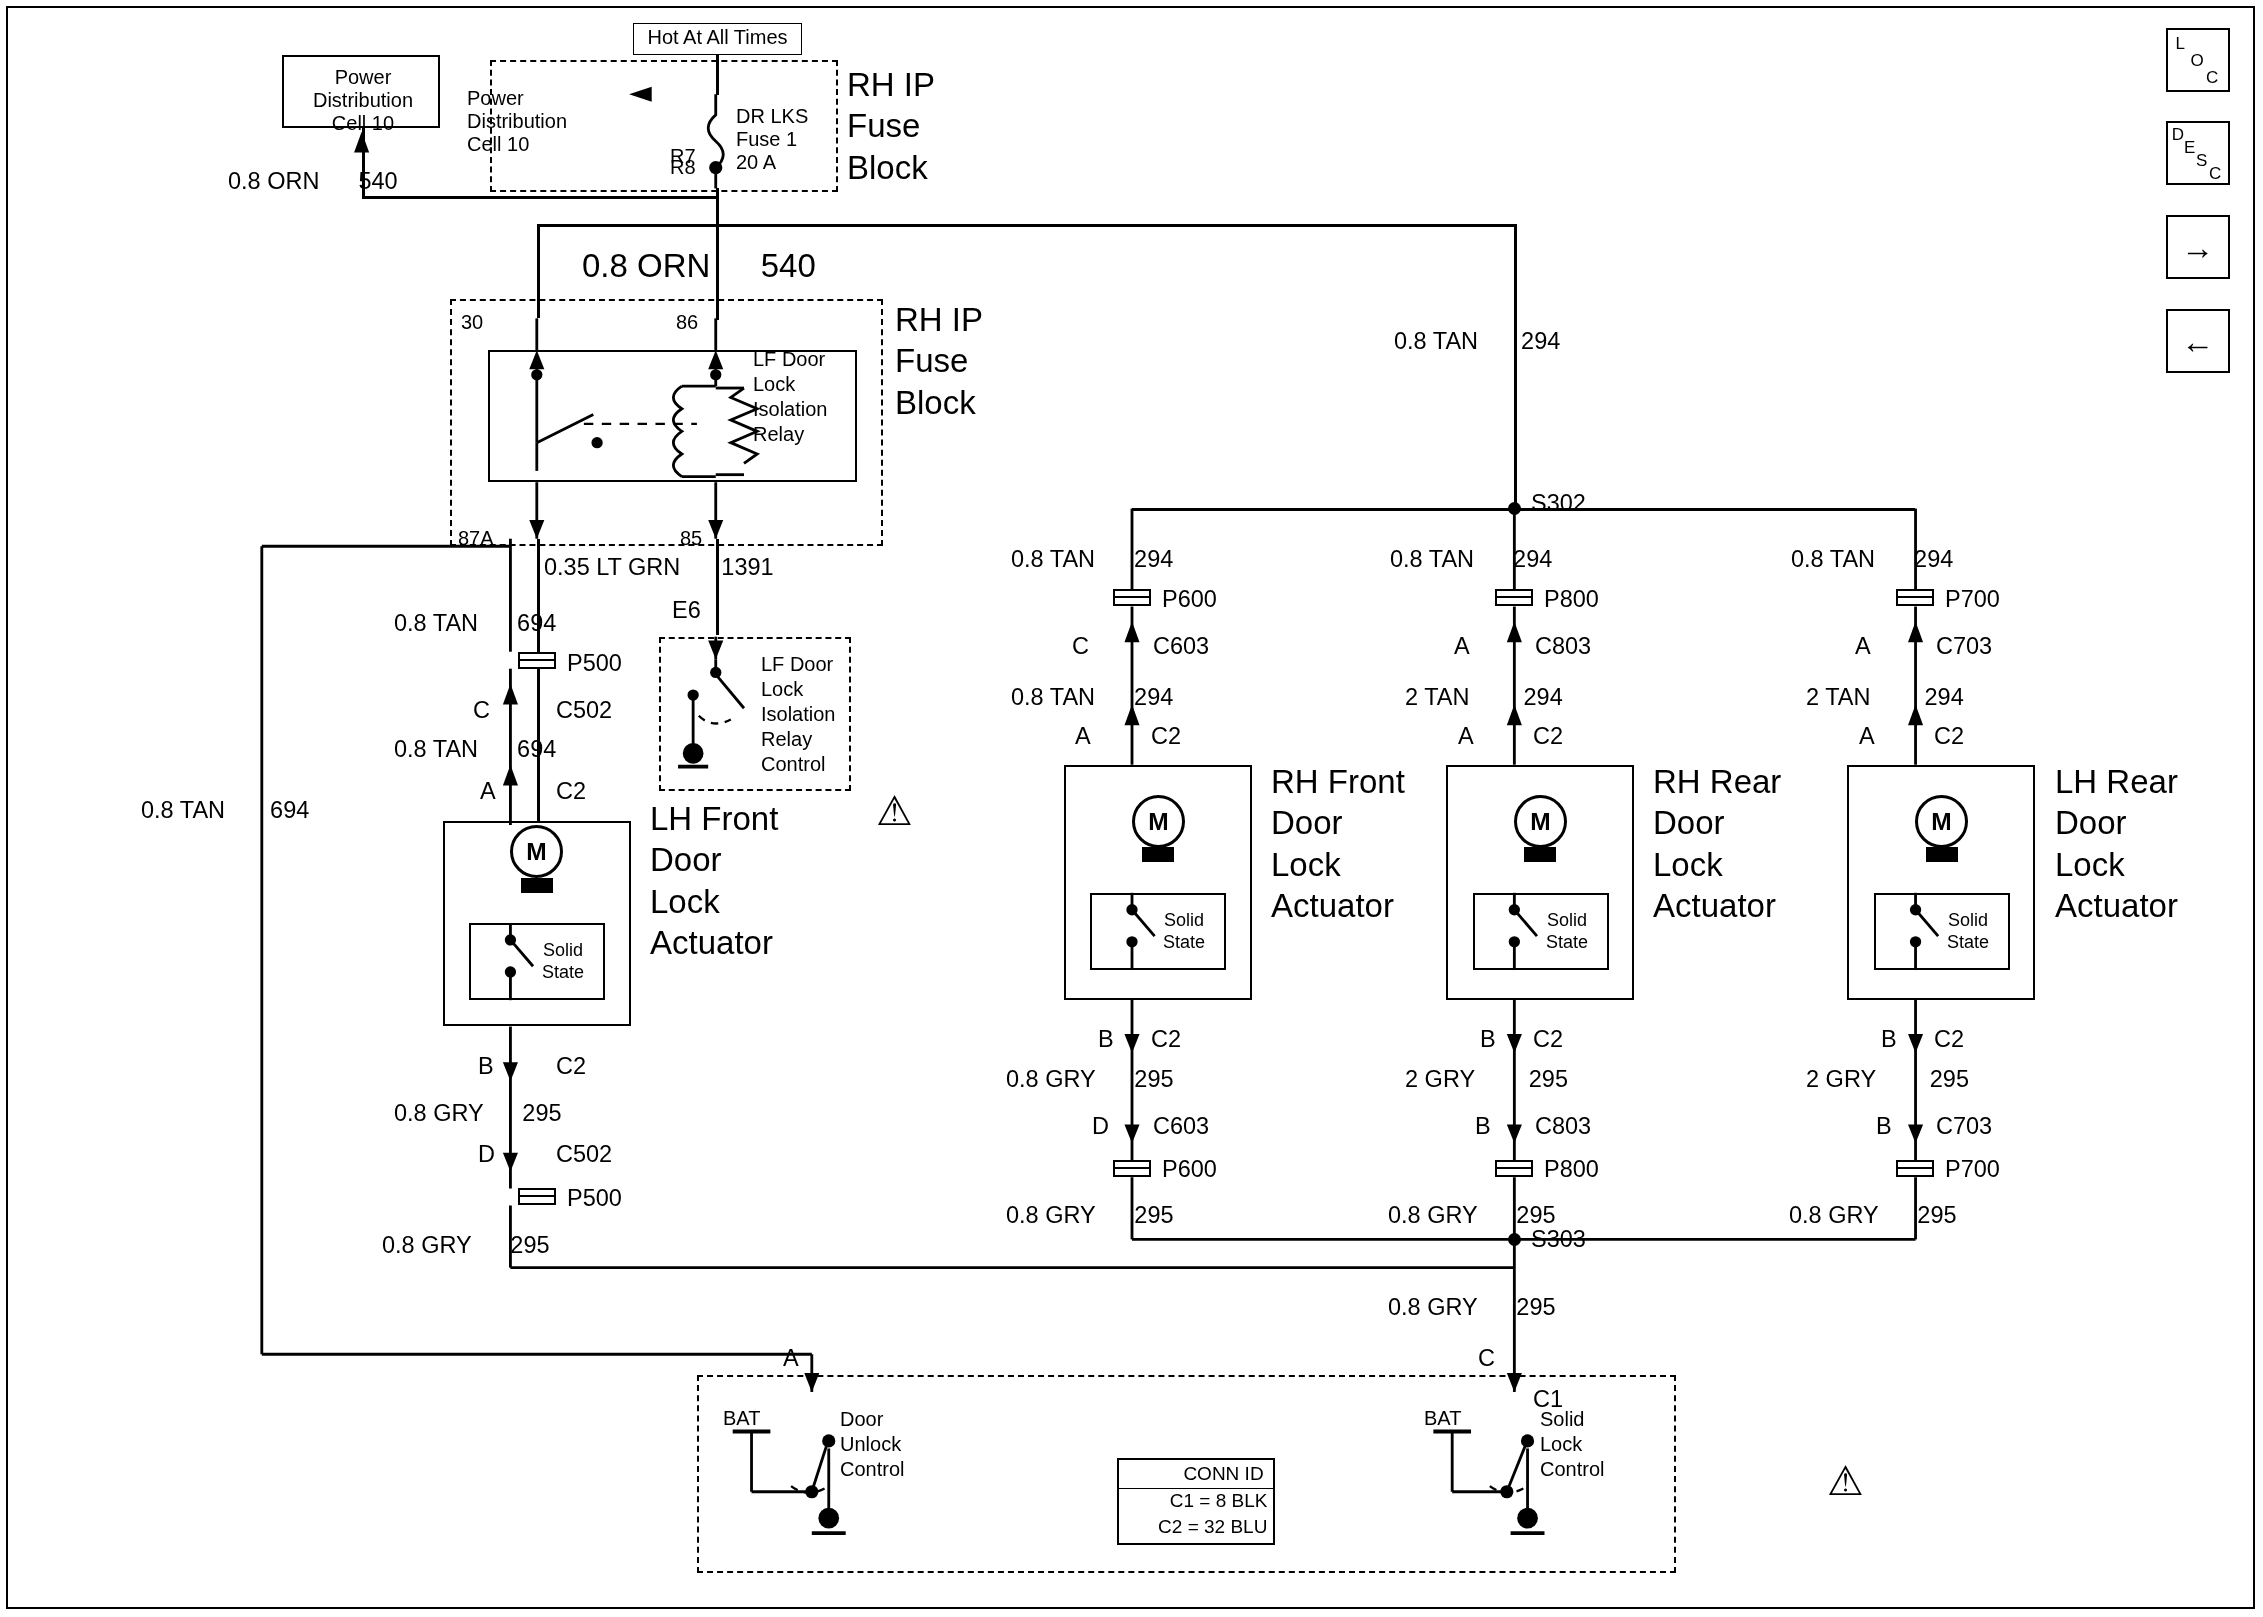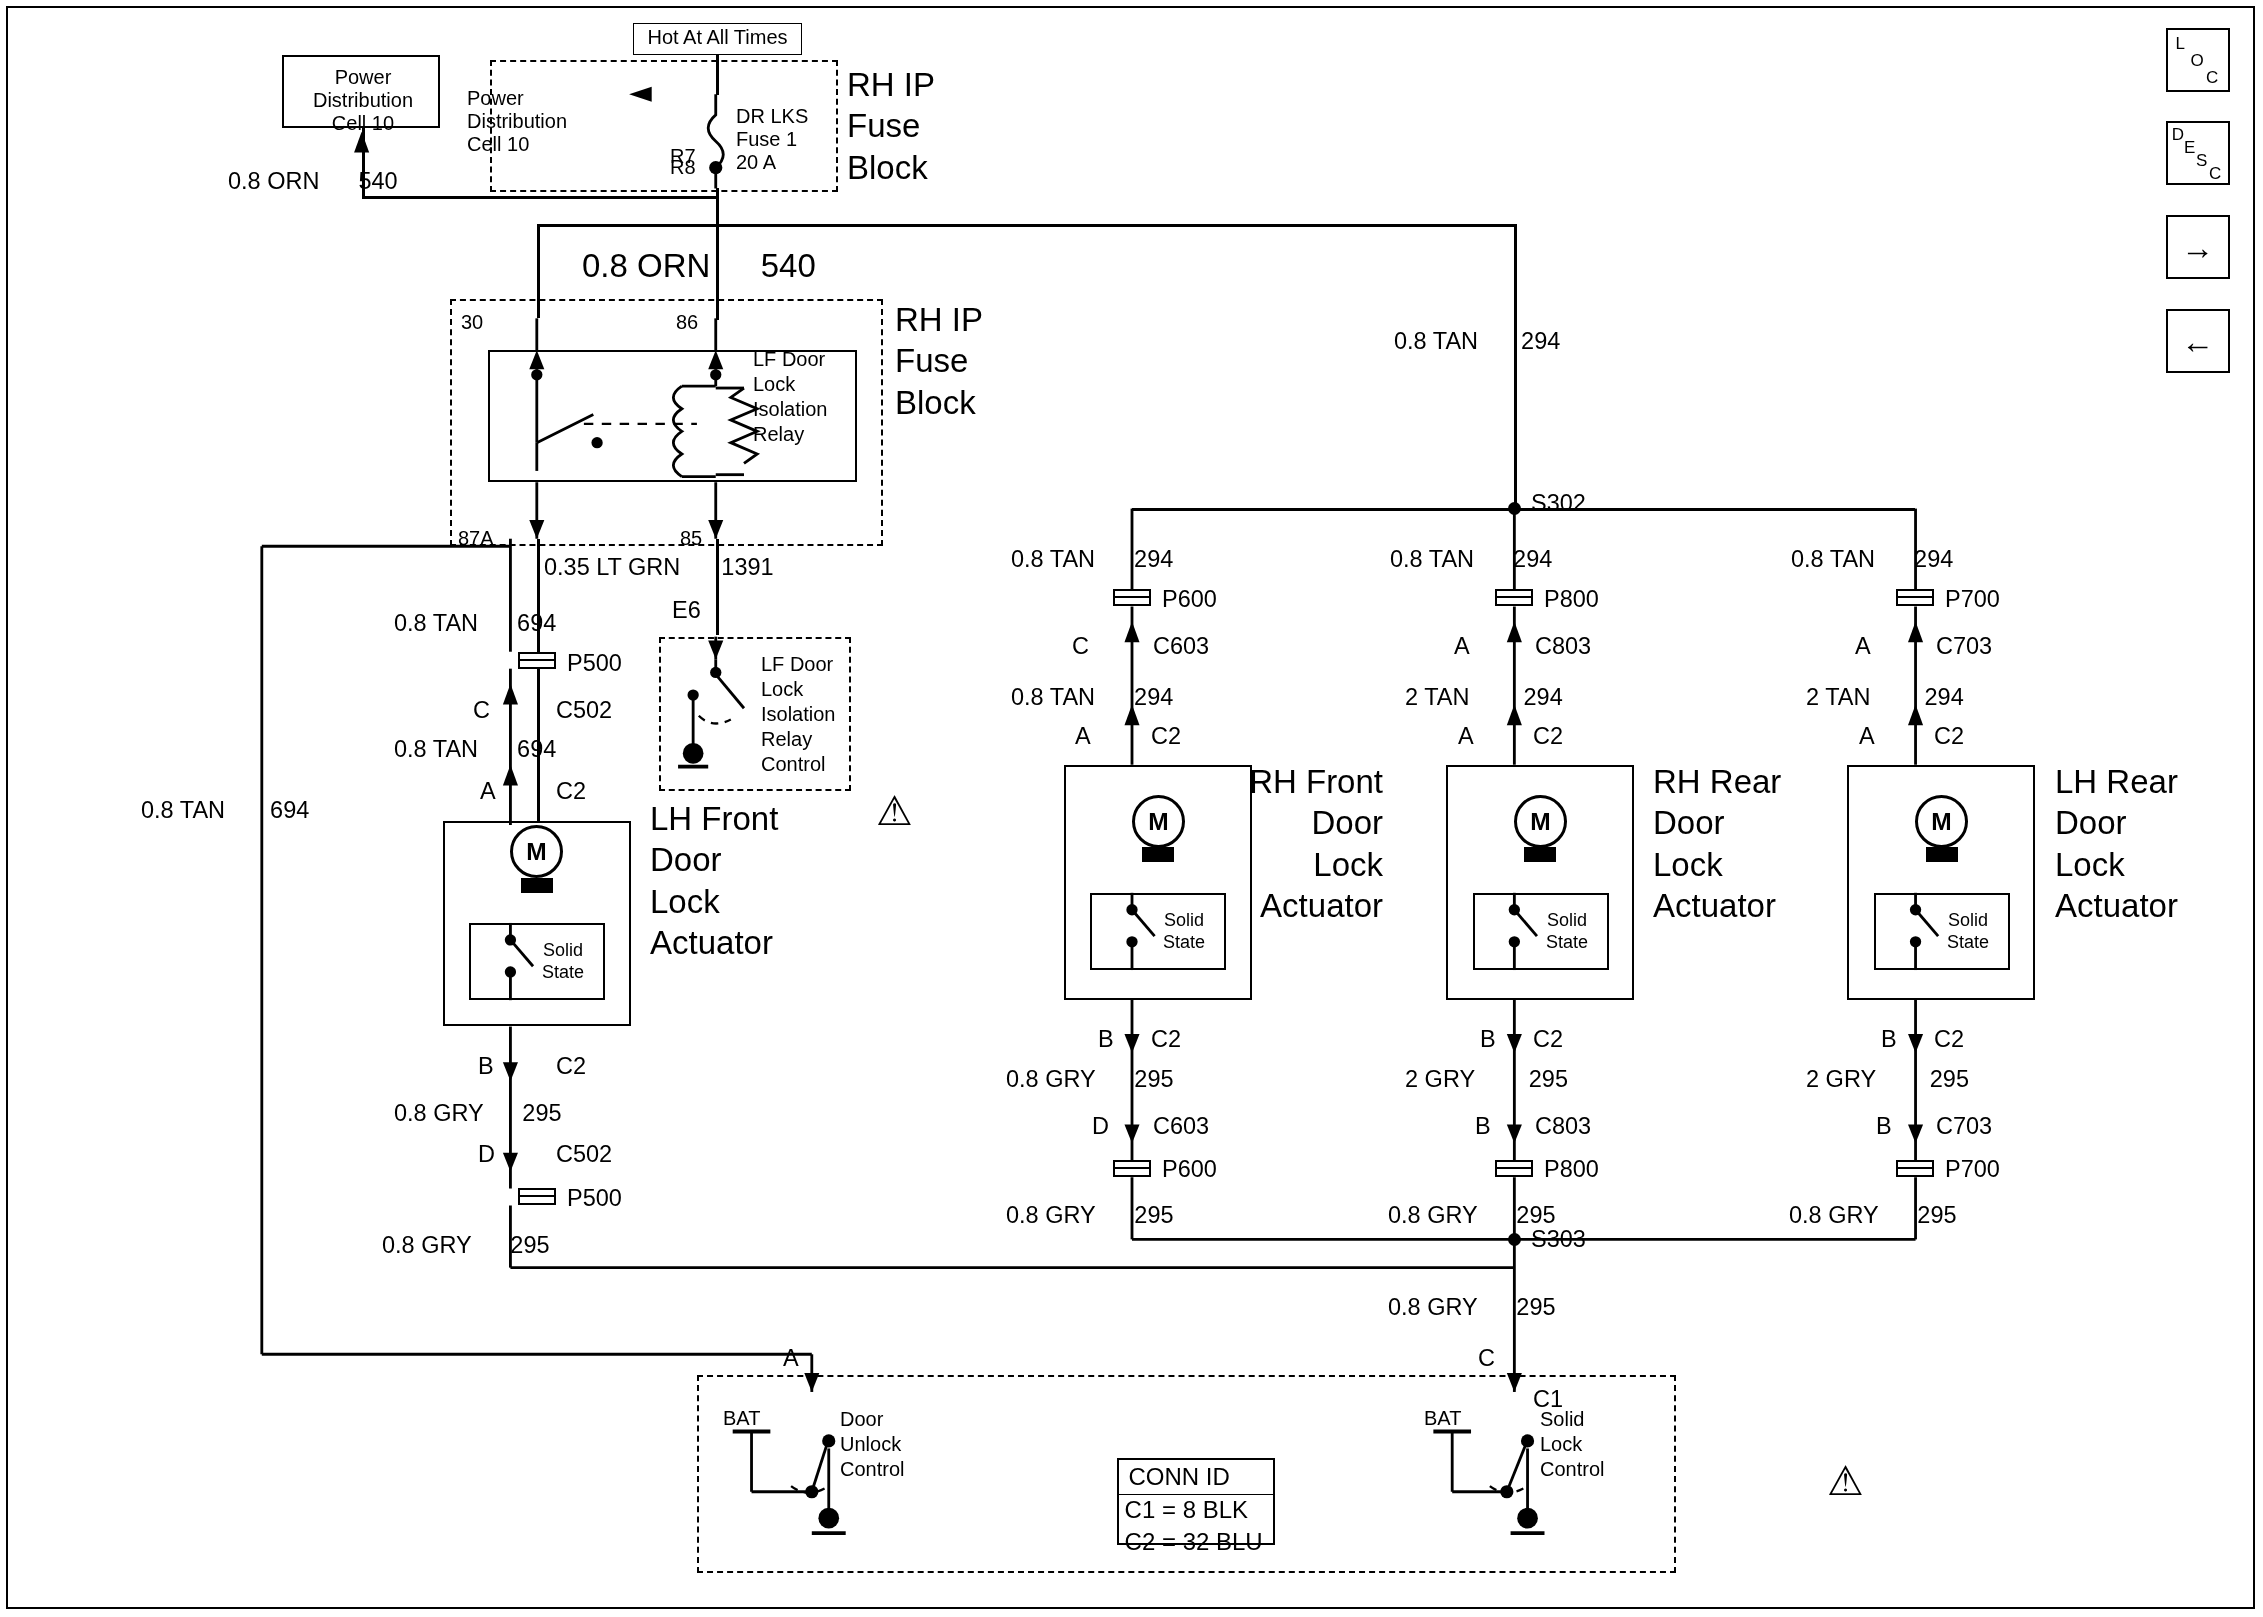--- a/index.html
+++ b/index.html
@@ -107,22 +107,22 @@
     box-sizing: border-box;
     font-size: 21px;
     text-align: center;
     padding: 2.8px 7.5px;
   }
   .conn-id {
     position: absolute;
     border: 2.8px solid #000;
     background: #fff;
     box-sizing: border-box;
-    font-size: 24px;
-    text-align: left;
+    font-size: 19px;
+    text-align: right;
   }
   .conn-id .row { border-top: 1.9px solid #000; padding: 1.9px 5.6px; }
   .conn-id .hd { padding: 2.8px 9.4px; }
   .esd {
     position: absolute;
     font-size: 32px;
     line-height: 1;
   }
   svg.ov { position: absolute; left: 0; top: 0; width: 2264px; height: 1618px; pointer-events: none; }
 </style>
@@ -385,21 +385,21 @@
   <div class="solid-state" style="left:1090px; top:893px; width:136px; height:77px;">
     <span style="position:absolute; left:56px; top:15px; width:72px; white-space:normal; line-height:1.2;">Solid State</span>
   </div>
   <svg class="ov" viewBox="0 0 2404 1718" width="2264" height="1618">
     <line x1="1202" y1="948" x2="1202" y2="966" stroke="#000" stroke-width="3"></line>
     <line x1="1202" y1="966" x2="1226" y2="994" stroke="#000" stroke-width="3"></line>
     <circle cx="1202" cy="966" r="6" fill="#000"></circle>
     <line x1="1202" y1="998" x2="1202" y2="1030" stroke="#000" stroke-width="3"></line>
     <circle cx="1202" cy="1000" r="6" fill="#000"></circle>
   </svg>
-  <div class="lbl big" style="left:1242px; top:761px; width:141px; white-space:normal; line-height:1.25;text-align:right;">RH Front Door Lock Actuator</div>
+  <div class="lbl big" style="left:1271px; top:761px; width:141px; white-space:normal; line-height:1.25;">RH Front Door Lock Actuator</div>
   <div class="lbl" style="left:1098px; top:1026px;">B</div>
   <div class="lbl" style="left:1151px; top:1026px;">C2</div>
   <div class="lbl" style="left:1006px; top:1066px;">
     <span>0.8 GRY</span>
     <span style="display:inline-block;width:26px"></span>
     <span>295</span>
   </div>
   <div class="lbl" style="left:1092px; top:1113px;">D</div>
   <div class="lbl" style="left:1153px; top:1113px;">C603</div>
   <div class="fuse" style="left:1113px; top:1160px;"></div>

